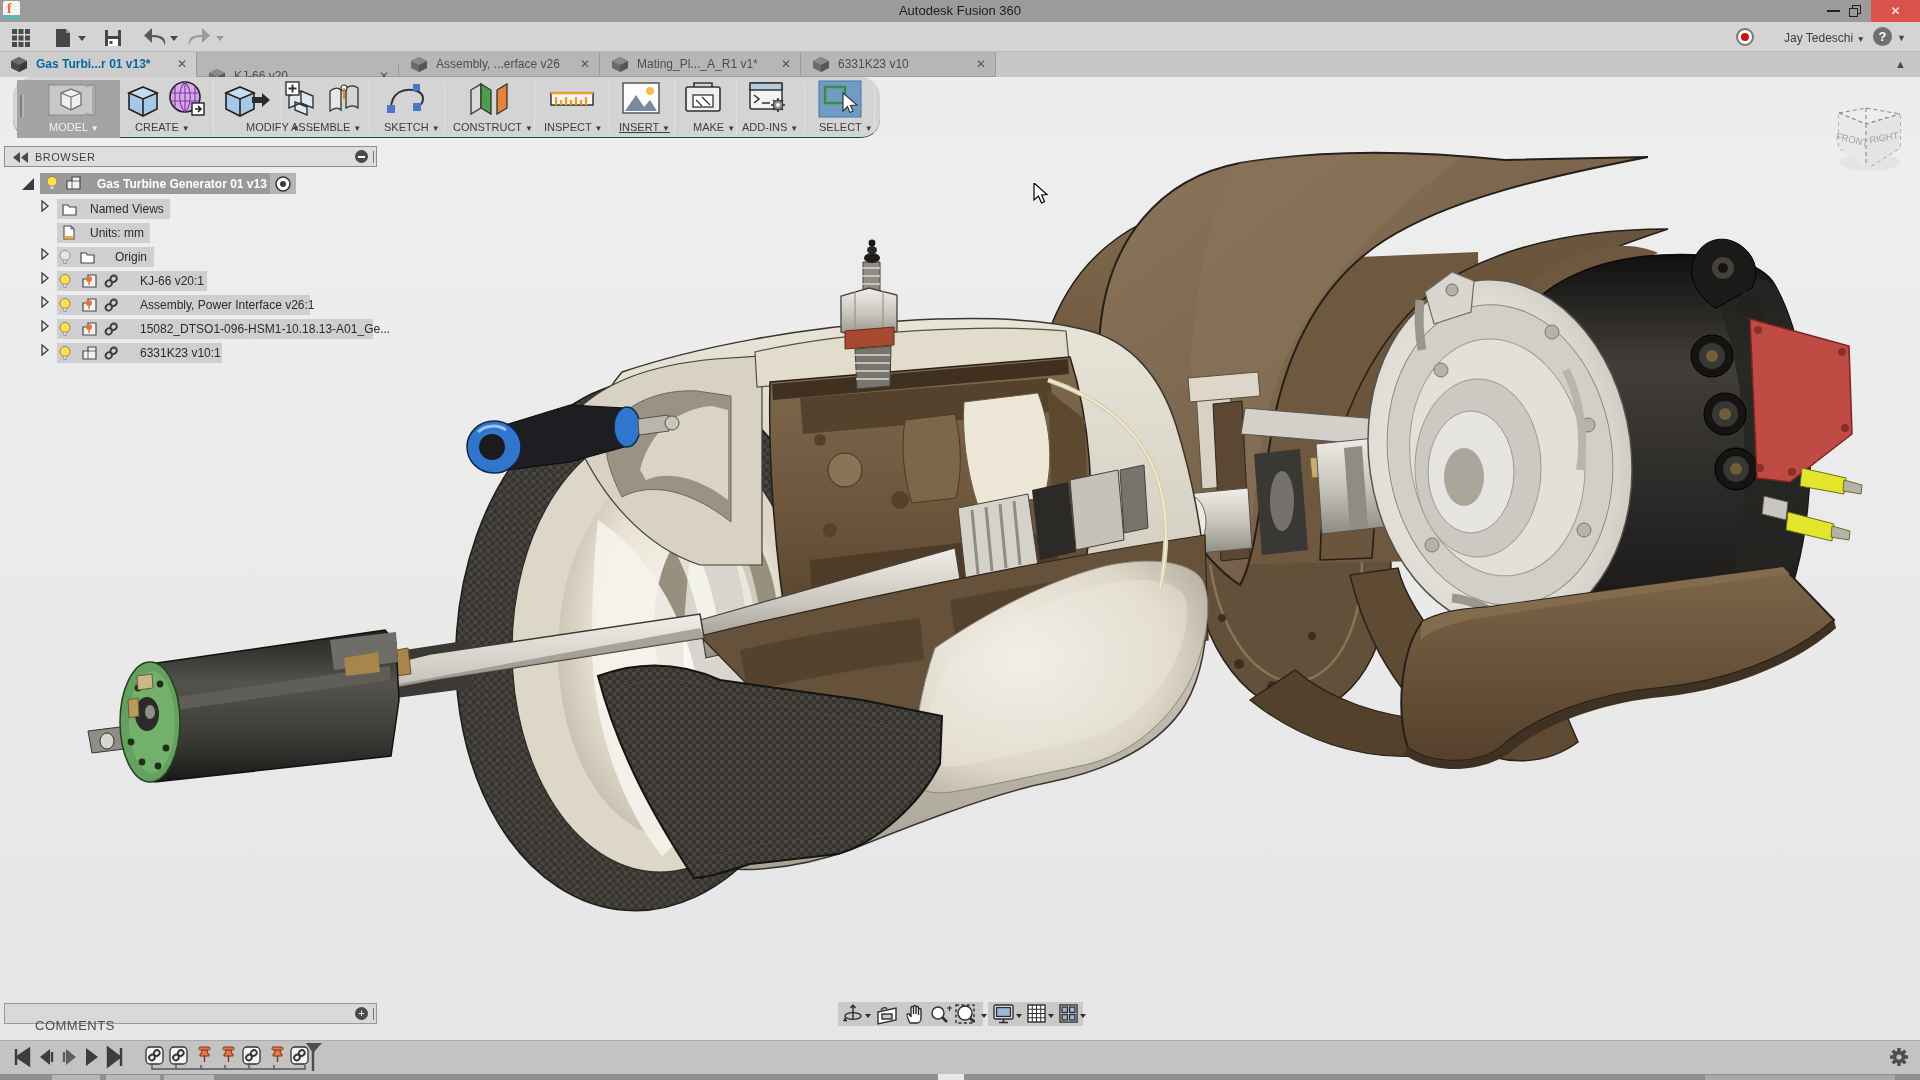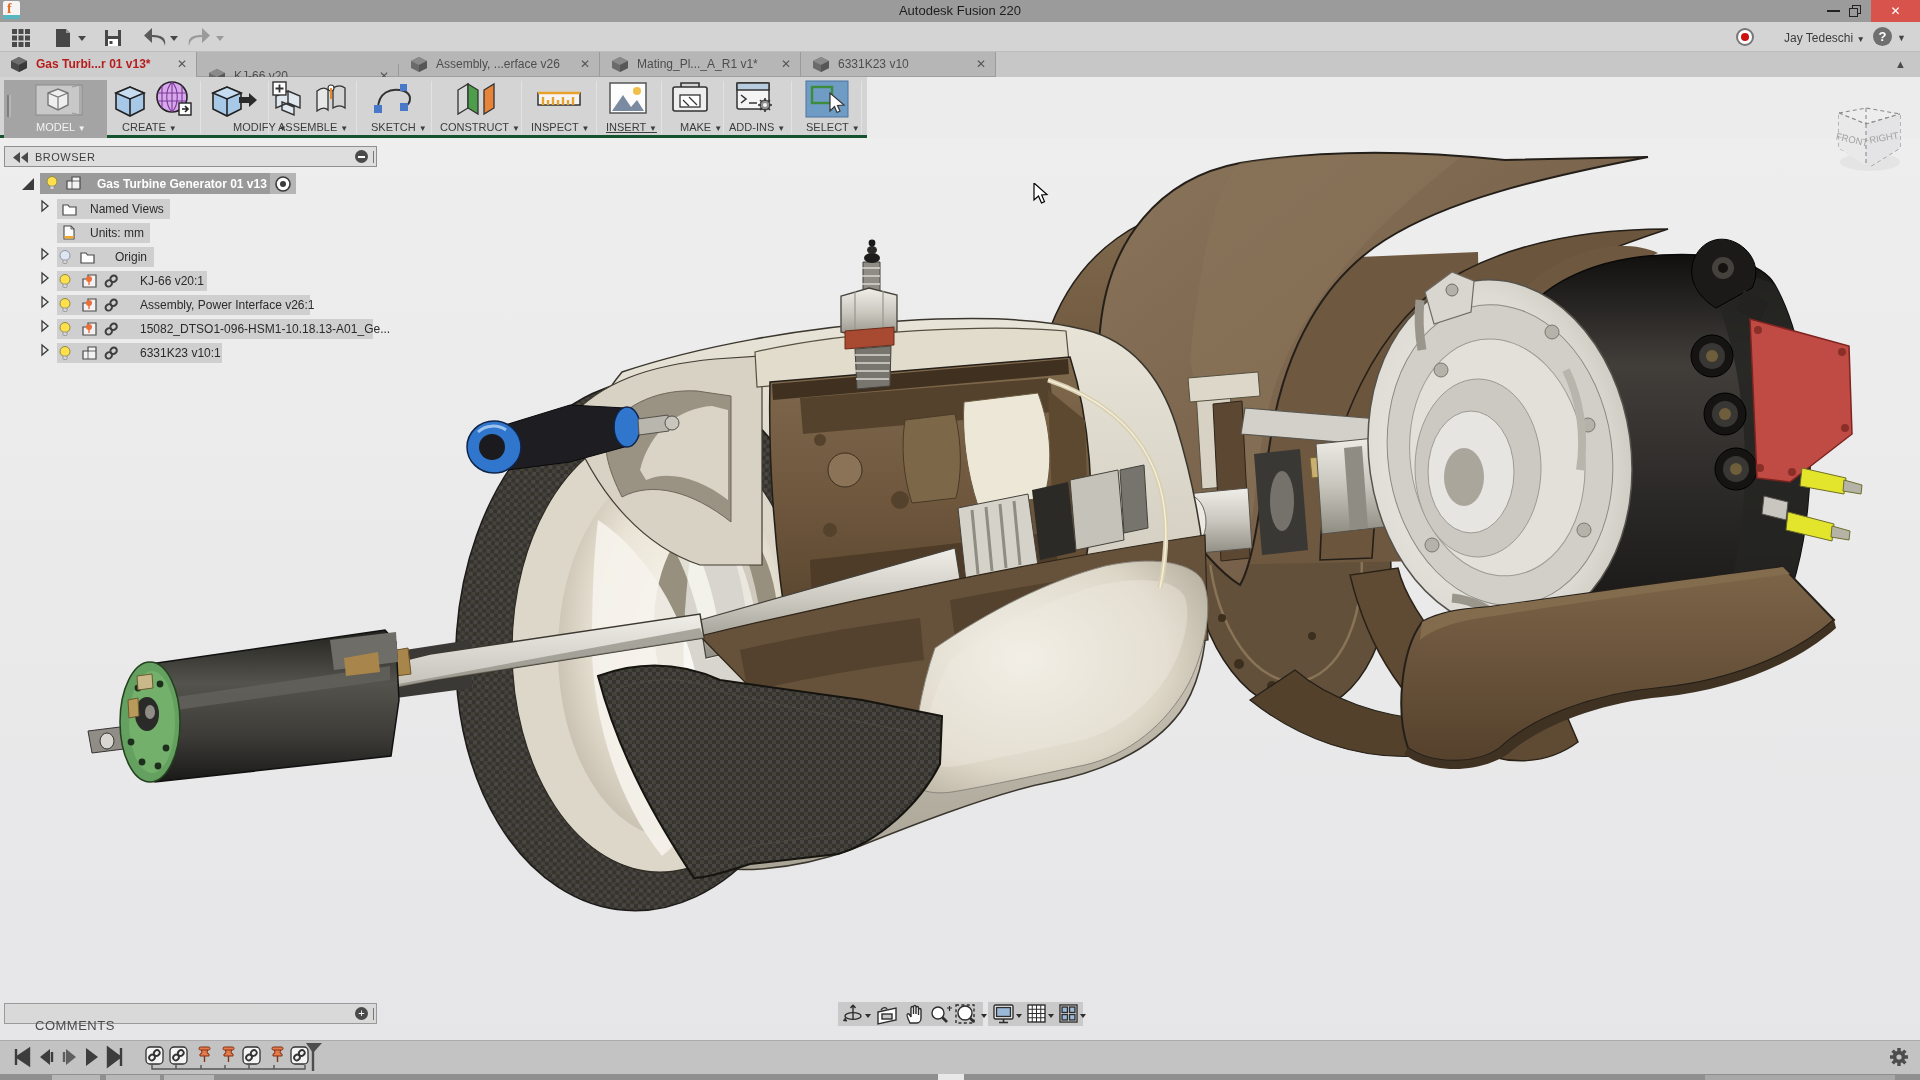--- a/index.html
+++ b/index.html
@@ -17,23 +17,23 @@
 
 #qat { left:0; top:22px; width:1920px; height:30px; background:#d4d4d4; border-bottom:1px solid #bdbdbd; }
 .qicon { position:absolute; top:5px; }
 
 #tabbar { left:0; top:52px; width:1920px; height:25px; background:#b6b6b6; border-bottom:1px solid #9e9e9e; }
 .tab { position:absolute; top:0; height:25px; border-right:1px solid #9a9a9a; }
 .tab .cube { position:absolute; left:10px; top:4px; }
 .tab .tname { position:absolute; left:36px; top:0; font-size:12px; line-height:25px; color:#4d4d4d; white-space:nowrap;}
 .tab .tx { position:absolute; right:9px; top:0; font-size:12px; line-height:25px; color:#555; }
 .tab.active { background:#cdcdcd; }
-.tab.active .tname { color:#b91c1c; font-weight:bold;text-align:center; }
-
-#ribbon { left:0; top:77px; width:867px; height:61px; background:#d4d4d4; border-bottom:3px solid #14532d;}
+.tab.active .tname { color:#0369a1; font-weight:bold;text-align:center; }
+
+#ribbon { left:13px; top:77px; width:867px; height:61px; background:#d4d4d4; border-bottom:1px solid #14532d;border-radius:19px;}
 #modelblock { position:absolute; left:4px; top:3px; width:103px; height:58px; background:#a4a4a4; }
 .rlabel { position:absolute; top:44px; font-size:11px; color:#3c3c3c; white-space:nowrap; }
 .rsep { position:absolute; top:4px; height:53px; width:1px; background:#c0c0c0; border-right:1px solid #e2e2e2;}
 
 #browserhdr { left:4px; top:146px; width:373px; height:21px; background:#dedede; border:1px solid #8f8f8f; }
 #browserhdr .bt { position:absolute; left:30px; top:0; font-size:11px; color:#3f3f3f; line-height:20px; letter-spacing:0.5px;}
 
 #commentsbar { left:4px; top:1003px; width:373px; height:21px; background:#d9d9d9; border:1px solid #9a9a9a; }
 #commentsbar .bt { position:absolute; left:30px; top:12px; font-size:13px; color:#4a4a4a; line-height:20px; letter-spacing:0.5px;}
 
@@ -292,21 +292,21 @@
       <circle cx="166" cy="748" r="3.4"></circle>
       <circle cx="142" cy="762" r="3.4"></circle>
       <circle cx="131" cy="742" r="3.4"></circle>
       <circle cx="158" cy="766" r="3.4"></circle>
 </g>
 <path d="M137 676 L152 674 L153 688 L138 690 Z" fill="#c8b88a" stroke="#6e5a2e"></path>
 <path d="M128 700 L138 698 L139 716 L129 718 Z" fill="#b89a5a" stroke="#6e5a2e"></path>
 </svg>
 
 <div id="titlebar" class="abs">
-  <div class="title">Autodesk Fusion 220</div>
+  <div class="title">Autodesk Fusion 360</div>
 </div>
 <div id="fuslogo" class="abs">
     <span class="f">f</span>
     <span class="bar"></span>
   </div>
 <div class="abs" style="left:1827px;top:10px;width:13px;height:2px;background:#222;"></div>
 <div class="abs" style="left:1852px;top:5px;width:9px;height:9px;border:1.5px solid #222;background:transparent;"></div>
 <div class="abs" style="left:1849px;top:8px;width:9px;height:9px;border:1.5px solid #222;background:#9b9b9b;"></div>
 <div id="btnclose" class="winbtn abs">✕</div>
 

